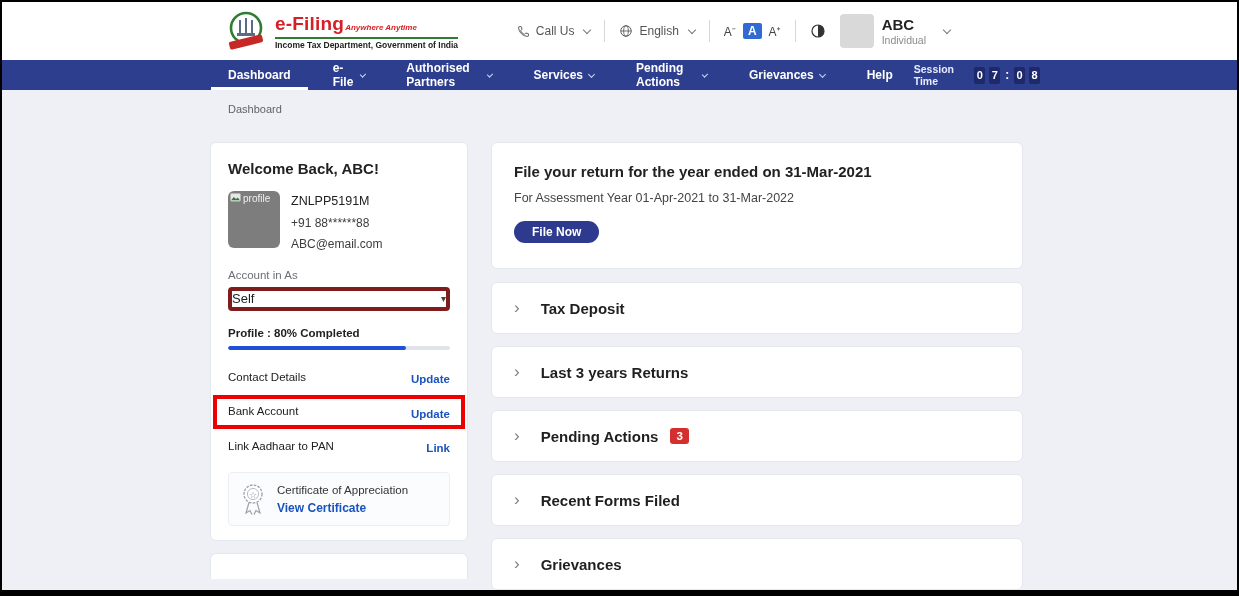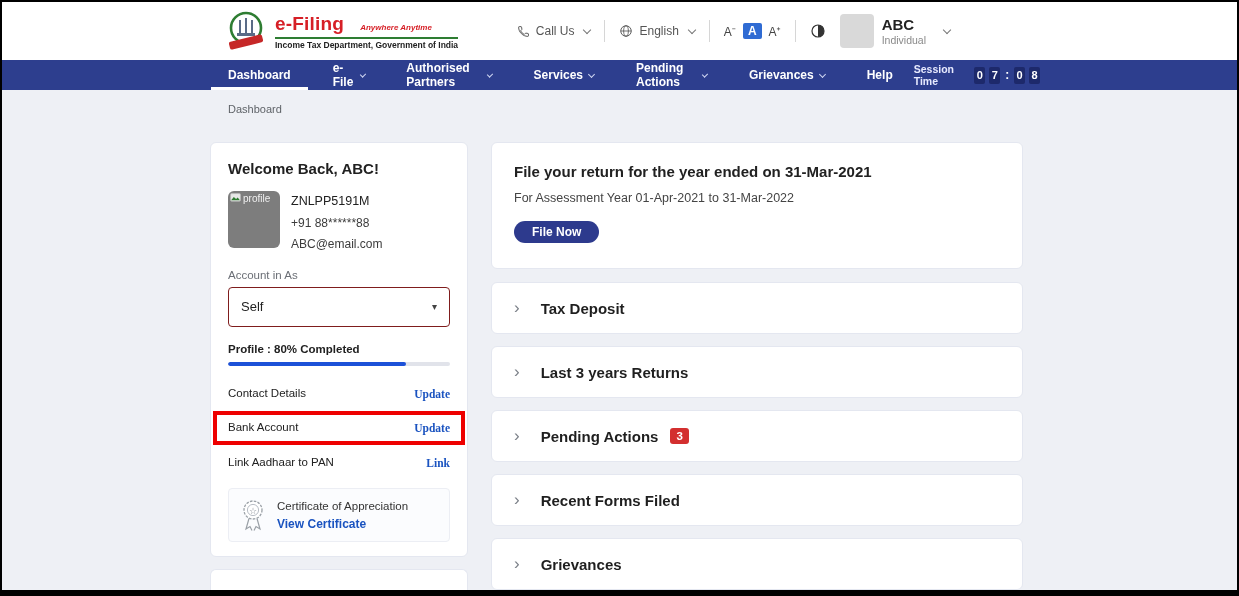--- a/index.html
+++ b/index.html
@@ -8,21 +8,21 @@
     --page_bg:#eef0f5; --logo_red:#d61f26; --logo_green:#2e7d32;
   }
   *{box-sizing:border-box;margin:0;padding:0;}
   body{font-family:"Liberation Sans",sans-serif;background:#fff;color:#212121;}
   .frame{width:1239px;height:596px;border:2px solid #000;border-bottom:6px solid #000;
          background:var(--page_bg);overflow:hidden;position:relative;}
 
   
   .top-header{height:58px;background:#fff;display:flex;align-items:center;padding-left:223px;}
   .logo-wrap{display:flex;align-items:center;gap:8px;}
-  .logo-text .brand-line{display:flex;align-items:baseline;gap:16px;}
+  .logo-text .brand-line{display:flex;align-items:baseline;gap:1px;}
   .brand{color:var(--logo_red);font-size:19px;font-weight:bold;letter-spacing:.2px;}
   .tagline{color:var(--logo_red);font-size:8px;font-style:italic;font-weight:bold;}
   .logo-sub{border-top:2px solid var(--logo_green);margin-top:2px;padding-top:1px;
             font-size:8.5px;font-weight:bold;color:#222;}
   .header-right{margin-left:auto;margin-right:287px;display:flex;align-items:center;gap:14px;}
   .hdr-group{display:flex;align-items:center;gap:6px;font-size:12px;color:#555;}
   .vdiv{width:1px;height:22px;background:#d6d6d6;}
   .chev{width:6px;height:6px;border-right:1.5px solid #777;border-bottom:1.5px solid #777;
         transform:rotate(45deg);display:inline-block;margin-left:4px;margin-top:-3px;}
   .font-sizes{display:flex;align-items:center;gap:7px;font-size:12px;color:#444;}
@@ -55,29 +55,29 @@
 
   .left-col{width:258px;flex:none;}
   .profile-card{padding:17px 17px 14px;min-height:399px;}
   .welcome{font-size:15px;font-weight:bold;margin-bottom:14px;}
   .id-row{display:flex;gap:11px;margin-bottom:14px;}
   .pimg{width:52px;height:57px;background:#7d7d7d;border-radius:6px;position:relative;flex:none;
         font-size:10px;color:#f0f0f0;padding:2px 2px;display:flex;align-items:flex-start;gap:2px;}
   .id-meta{font-size:12px;color:#3c3c3c;line-height:1.75;}
   .pan{font-weight:normal;color:#212121;font-size:12.5px;}
   .muted-label{font-size:11.5px;color:#6b6f76;margin:4px 0 6px;}
-  .select{border:1px solid #7f1d1d;border-radius:4px;height:40px;display:flex;align-items:center;
-          justify-content:space-between;padding:0 12px;font-size:13px;color:#222;cursor:pointer;margin-bottom:16px;}
+  .select{border:4px solid #7f1d1d;border-radius:4px;height:24px;display:flex;align-items:center;
+          justify-content:space-between;padding:0 0;font-size:13px;color:#222;cursor:pointer;margin-bottom:16px;}
   .select .caret{font-size:10px;color:#444;}
   .progress-label{font-size:11.5px;font-weight:bold;margin-bottom:7px;}
   .progress-track{height:4px;background:#e1e3ea;border-radius:2px;margin-bottom:14px;overflow:hidden;}
   .progress-fill{height:100%;background:var(--progress_blue);border-radius:2px;}
-  .prow{display:flex;justify-content:space-between;align-items:center;padding:6px 0;font-size:11.5px;}
+  .prow{display:flex;justify-content:space-between;align-items:flex-end;padding:6px 0;font-size:11.5px;}
   .prow .plabel{color:#212121;max-width:150px;line-height:1.35;}
-  .prow .paction{color:var(--accent_blue);font-weight:bold;cursor:pointer;white-space:nowrap;font-family:Liberation Serif, serif;}
+  .prow .paction{color:var(--accent_blue);font-weight:bold;cursor:pointer;white-space:nowrap;}
   .prow.highlight{border:4px solid var(--highlight_red);margin:4px -15px;padding:5px 11px;}
   .cert-box{margin-top:12px;border:1px solid #eceef4;background:#fbfcfe;border-radius:4px;
             padding:9px 10px;display:flex;gap:10px;align-items:center;}
   .cert-title{font-size:11.5px;color:#333;margin-bottom:5px;}
   .cert-link{font-size:12px;font-weight:bold;color:var(--accent_blue);cursor:pointer;}
   .stub-card{margin-top:12px;height:26px;border-bottom:none;border-radius:6px 6px 0 0;}
 
   .right-col{width:532px;flex:none;}
   .file-card{padding:20px 22px;margin-bottom:13px;min-height:127px;}
   .file-title{font-size:15px;font-weight:bold;margin-bottom:11px;}

